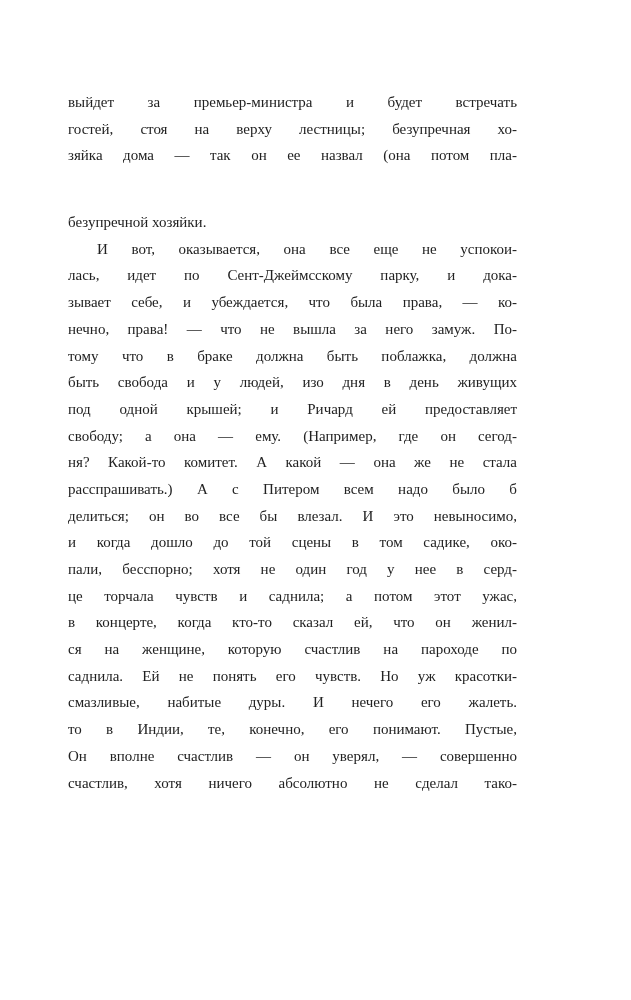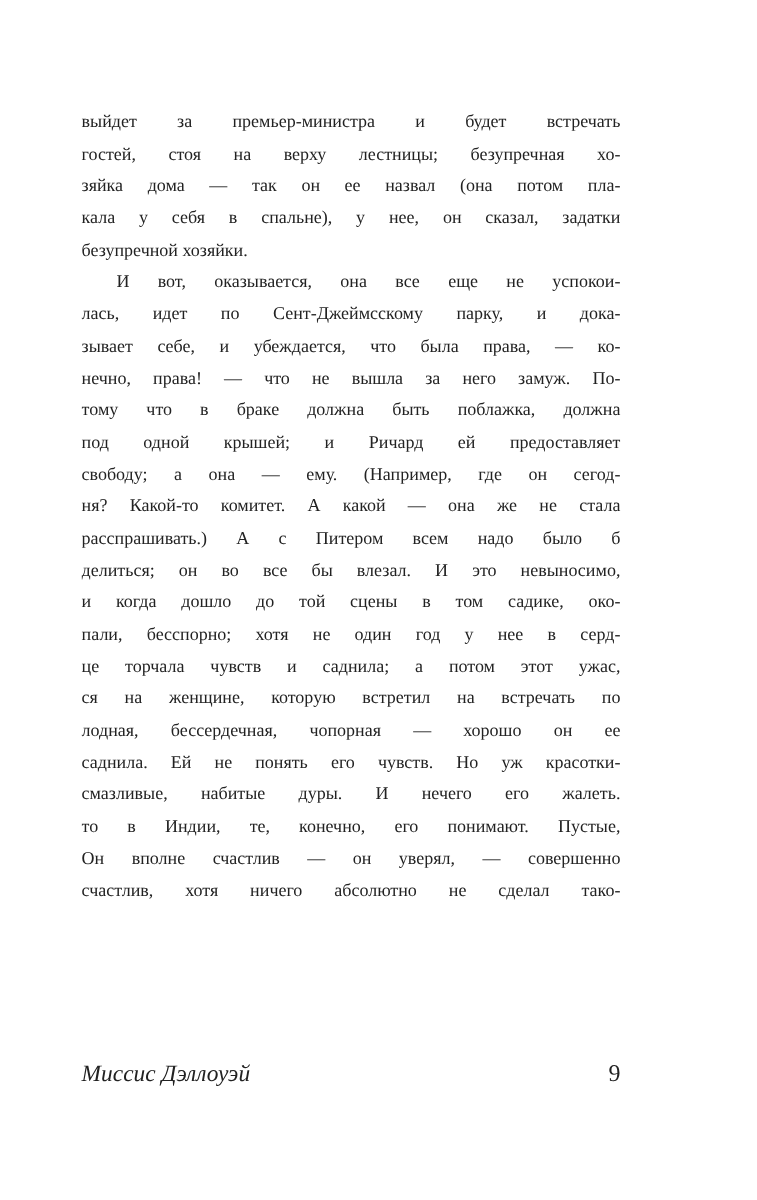--- a/index.html
+++ b/index.html
@@ -34,20 +34,21 @@
   .line {
     text-align: justify;
     text-align-last: justify;
     text-justify: inter-word;
     white-space: normal;
     height: 26.7px;
     overflow: hidden;
   }
   .line.para-end {
     text-align-last: left;
+    margin-top: 40px;
   }
   .line.indent {
     text-indent: 29px;
   }
   .footer {
     position: absolute;
     top: 883px;
     left: 68px;
     width: 449px;
     display: flex;
@@ -66,42 +67,38 @@
 </style>
 </head>
 <body>
 
 <div class="page">
 
   <div class="text-block">
     <div class="line">выйдет за премьер-министра и будет встречать</div>
     <div class="line">гостей, стоя на верху лестницы; безупречная хо-</div>
     <div class="line">зяйка дома — так он ее назвал (она потом пла-</div>
-    <div class="line">кала у себя в спальне), у нее, он сказал, задатки</div>
     <div class="line para-end">безупречной хозяйки.</div>
     <div class="line indent">И вот, оказывается, она все еще не успокои-</div>
     <div class="line">лась, идет по Сент-Джеймсскому парку, и дока-</div>
     <div class="line">зывает себе, и убеждается, что была права, — ко-</div>
     <div class="line">нечно, права! — что не вышла за него замуж. По-</div>
     <div class="line">тому что в браке должна быть поблажка, должна</div>
+    <div class="line">быть свобода и у людей, изо дня в день живущих</div>
     <div class="line">под одной крышей; и Ричард ей предоставляет</div>
     <div class="line">свободу; а она — ему. (Например, где он сегод-</div>
     <div class="line">ня? Какой-то комитет. А какой — она же не стала</div>
     <div class="line">расспрашивать.) А с Питером всем надо было б</div>
     <div class="line">делиться; он во все бы влезал. И это невыносимо,</div>
     <div class="line">и когда дошло до той сцены в том садике, око-</div>
     <div class="line">пали, бесспорно; хотя не один год у нее в серд-</div>
     <div class="line">це торчала чувств и саднила; а потом этот ужас,</div>
-    <div class="line">ся на женщине, которую встретил на встречать по</div>
-    <div class="line">лодная, бессердечная, чопорная — хорошо он ее</div>
+    <div class="line">в концерте, когда кто-то сказал ей, что он женил-</div>
+    <div class="line">ся на женщине, которую счастлив на пароходе по</div>
     <div class="line">саднила. Ей не понять его чувств. Но уж красотки-</div>
     <div class="line">смазливые, набитые дуры. И нечего его жалеть.</div>
     <div class="line">то в Индии, те, конечно, его понимают. Пустые,</div>
     <div class="line">Он вполне счастлив — он уверял, — совершенно</div>
     <div class="line">счастлив, хотя ничего абсолютно не сделал тако-</div>
   </div>
 
-  <div class="footer">
-    <span class="running-title">Миссис Дэллоуэй</span>
-    <span class="page-number">9</span>
-  </div>
 
 </div>
 
 </body></html>

